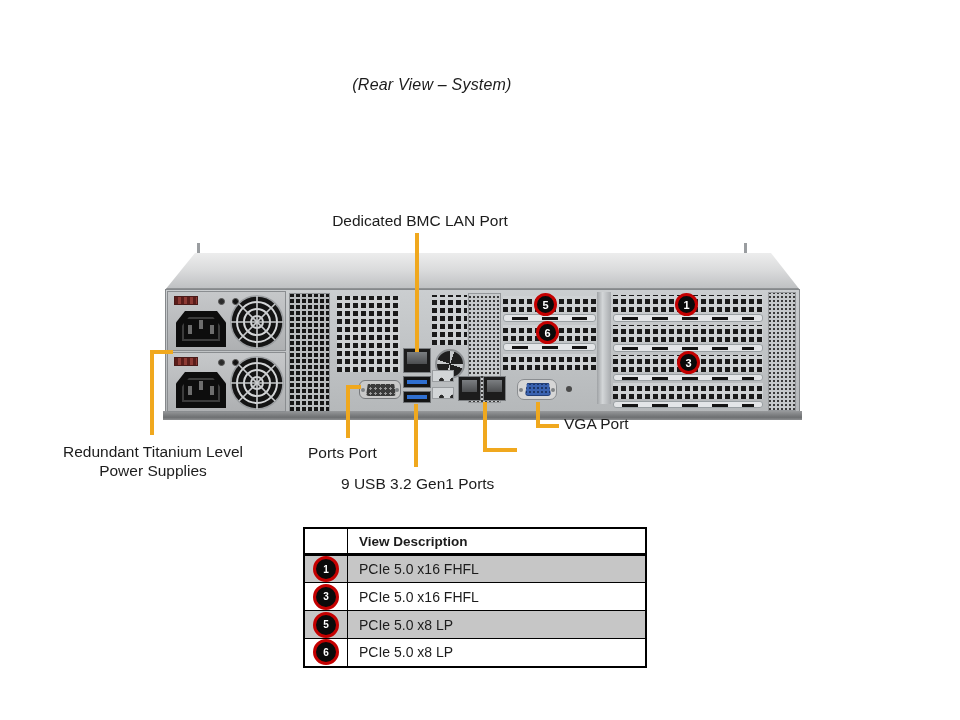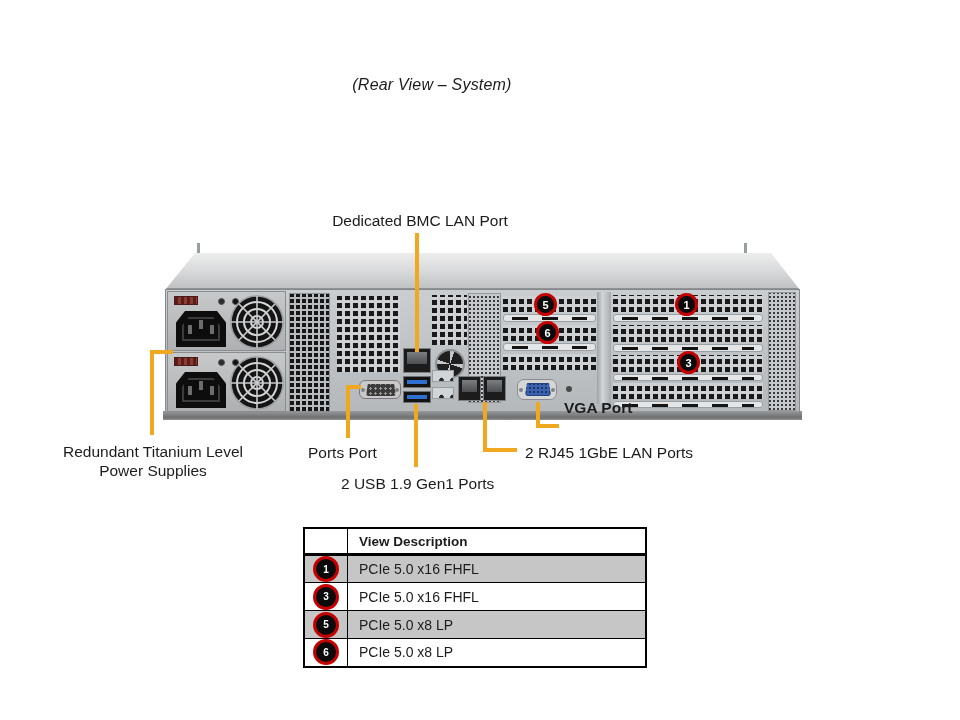--- a/index.html
+++ b/index.html
@@ -251,23 +251,22 @@
   <div class="abs cl" style="left:483px;top:448px;width:34px;height:4px;"></div>
   <div class="abs cl" style="left:536px;top:402px;width:4px;height:26px;"></div>
   <div class="abs cl" style="left:536px;top:424px;width:23px;height:4px;"></div>
 
   <div class="abs lbl" style="left:280px;top:212px;width:280px;text-align:center;">Dedicated BMC LAN Port</div>
   <div class="abs lbl lbl-center" style="left:40px;top:442px;width:226px;">
     <div>Redundant Titanium Level</div>
     <div>Power Supplies</div>
   </div>
   <div class="abs lbl" style="left:308px;top:444px;">Ports Port</div>
-  <div class="abs lbl" style="left:341px;top:475px;">2 USB 1.9 Gen1 Ports</div>
-  <div class="abs lbl" style="left:564px;top:399px;font-weight:bold;">VGA Port</div>
-  <div class="abs lbl" style="left:525px;top:444px;">2 RJ45 1GbE LAN Ports</div>
+  <div class="abs lbl" style="left:341px;top:475px;">9 USB 3.2 Gen1 Ports</div>
+  <div class="abs lbl" style="left:564px;top:415px;">VGA Port</div>
 </div>
 
 <table class="abs slot-table">
   <tbody>
       <tr class="hdr">
     <td class="c1"></td>
     <td class="c2">View Description</td>
   </tr>
   <tr class="r shade">
     <td class="c1 shade">

